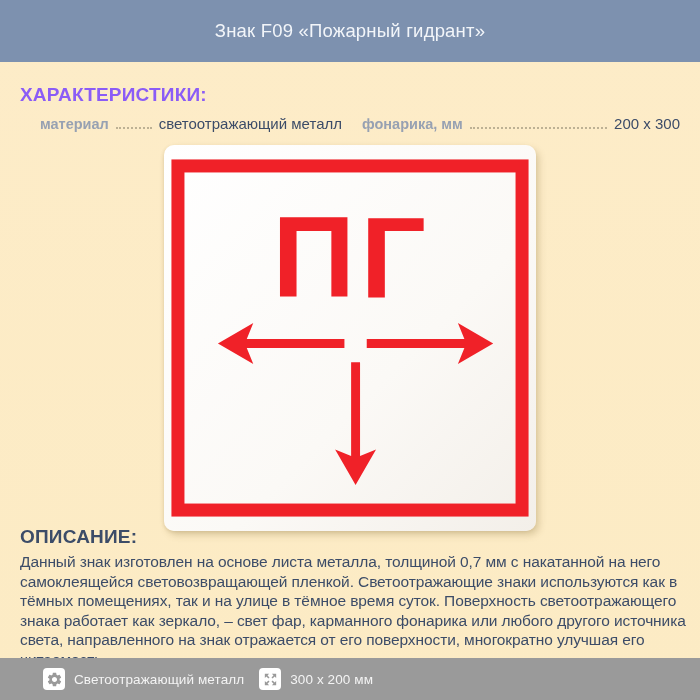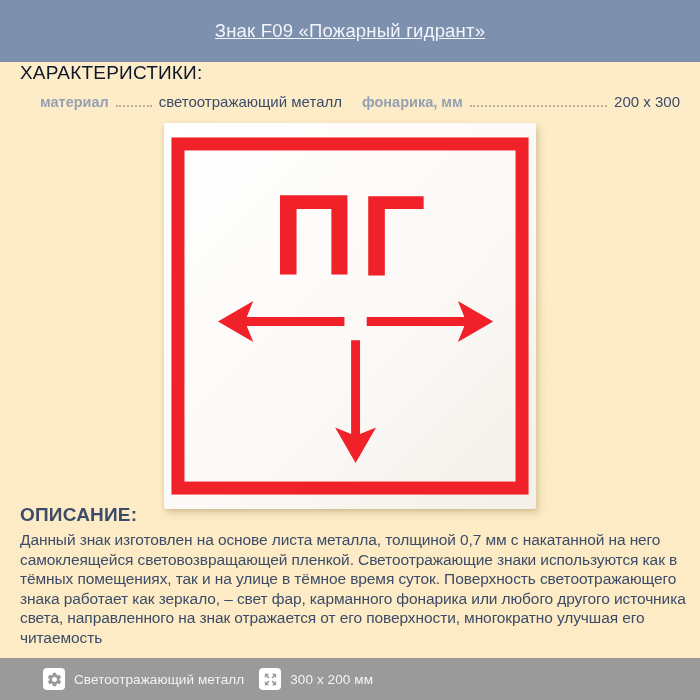--- a/index.html
+++ b/index.html
@@ -8,44 +8,44 @@
     font-family: "Liberation Sans", sans-serif;
     background: linear-gradient(180deg, #fdecc8 0%, #fcebc4 100%);
     position: relative;
   }
   
   .header {
     height: 62px; background: #7d91af;
     display: flex; align-items: center; justify-content: center;
   }
   .header-title {
-    color: #f2f5f9; font-size: 18.5px; letter-spacing: 0.2px; text-decoration: underline;
+    color: #f2f5f9; font-size: 18.5px; letter-spacing: 0.2px;
   }
   
   .section { padding: 0 20px; }
   .char-heading {
-    font-size: 19px; font-weight: normal; color: #0f172a;
+    margin-top: 22px; font-size: 19px; font-weight: bold; color: #8b5cf6;
     letter-spacing: 0.2px;
   }
   .char-row { display: flex; margin-top: 9px; align-items: baseline; }
   .char-pair { display: flex; align-items: baseline; }
   .char-pair.first { width: 322px; }
   .char-pair.second { flex: 1; }
   .char-label { color: #97a1b2; font-weight: bold; font-size: 14.5px; white-space: nowrap; margin-left: 20px; }
   .leader {
     flex: 1; min-width: 24px; margin: 0 7px;
     border-bottom: 2px dotted #bdb194; height: 12px;
   }
   .char-value { color: #3c4c68; font-size: 15px; white-space: nowrap; }
   
   .sign-wrap {
     width: 372px; height: 386px; margin: 13px auto 0;
     background: linear-gradient(135deg, #ffffff 0%, #fbf9f6 60%, #f3efe9 100%);
     box-shadow: 3px 4px 7px rgba(120, 95, 40, 0.25), -1px 1px 3px rgba(120, 95, 40, 0.12);
-    border-radius: 2px;
+    border-radius: 10px;
   }
   .sign-wrap svg { display: block; width: 100%; height: 100%; }
   
   .desc-heading {
     margin-top: -5px; font-size: 19px; font-weight: bold; color: #3c4c68;
     letter-spacing: 0.2px;
   }
   .desc-text {
     margin-top: 4px; width: 668px;
     color: #3c4c68; font-size: 15.5px; line-height: 19.5px;

